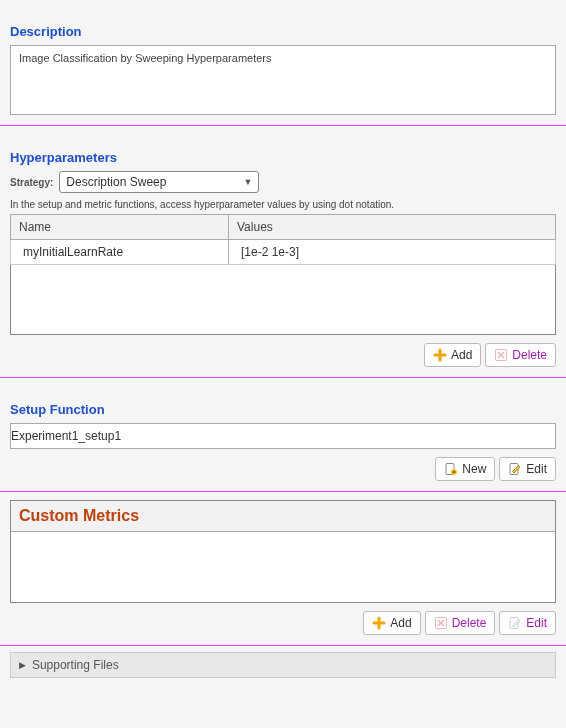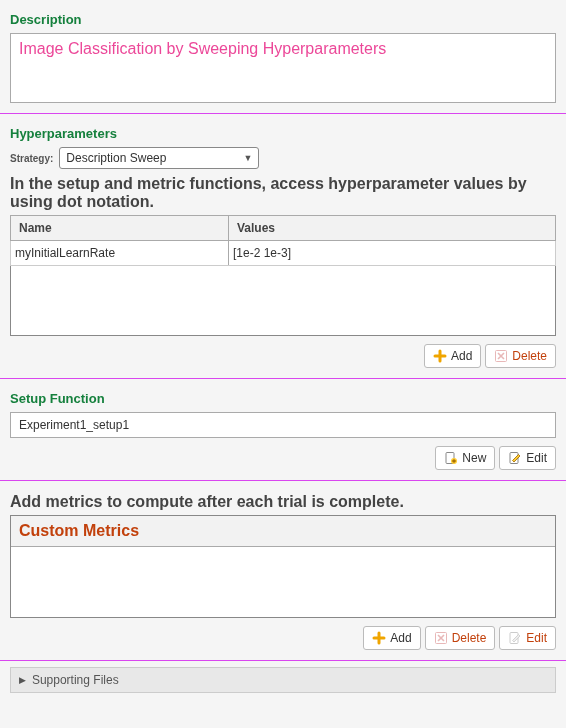--- a/index.html
+++ b/index.html
@@ -14,31 +14,31 @@
   }
   .section {
     padding: 8px 10px 10px 10px;
   }
   .section-border {
     border-top: 1px solid #d946ef;
   }
   .section-title {
     font-size: 13px;
     font-weight: bold;
-    color: #15803d;
-    margin: 4px 0 6px 0;
+    color: #1d4ed8;
+    margin: 16px 0 6px 0;
   }
   .desc-box {
     background: #fff;
     border: 1px solid #aaa;
     width: 100%;
     height: 70px;
     padding: 6px 8px;
-    font-size: 16px;
-    color: #ec4899;
+    font-size: 11px;
+    color: #404040;
   }
   .strategy-row {
     display: flex;
     align-items: center;
     gap: 6px;
     margin-bottom: 6px;
   }
   .strategy-label {
     font-size: 10px;
     font-weight: bold;
@@ -55,42 +55,41 @@
     width: 200px;
     height: 22px;
     font-size: 12px;
     color: #333;
   }
   .strategy-select .arrow {
     font-size: 9px;
     color: #555;
   }
   .hint-text {
-    font-size: 16px;
+    font-size: 10px;
     color: #444;
     margin: 4px 0 4px 0;
-    font-weight: bold;
   }
   .hp-table {
     width: 100%;
     border-collapse: collapse;
     background: #fff;
     border: 1px solid #888;
   }
   .hp-table th {
     text-align: left;
     font-size: 12px;
-    font-weight: bold;
+    font-weight: normal;
     padding: 5px 8px;
     border: 1px solid #aaa;
     background: #f2f2f2;
     color: #444;
   }
   .hp-table td {
-    padding: 5px 4px;
+    padding: 5px 12px;
     border: 1px solid #ccc;
     font-size: 12px;
     color: #333;
   }
   .hp-table td.name-col {
     border-right: 1px solid #aaa;
   }
   .hp-spacer {
     background: #fff;
     border-left: 1px solid #888;
@@ -110,33 +109,33 @@
     gap: 4px;
     background: #fff;
     border: 1px solid #bbb;
     border-radius: 3px;
     padding: 3px 8px;
     font-size: 12px;
     color: #333;
     height: 24px;
   }
   .btn.disabled {
-    color: #c2410c;
+    color: #a21caf;
   }
   .btn .icon {
     width: 14px;
     height: 14px;
     display: flex;
     align-items: center;
     justify-content: center;
   }
   .input-row {
     background: #fff;
     border: 1px solid #aaa;
-    padding: 5px 8px;
+    padding: 5px 0;
     font-size: 12px;
     color: #333;
     height: 26px;
   }
   .cm-table {
     width: 100%;
     border: 1px solid #888;
     background: #fff;
   }
   .cm-header {
@@ -246,21 +245,20 @@
             <rect x="2" y="1.5" width="8" height="11" rx="1" fill="none" stroke="#888" stroke-width="1"></rect>
             <path d="M6 11 L12 5 L10.5 3.5 L4.5 9.5 Z" fill="#fc3" stroke="#a06a00" stroke-width="0.8"></path>
           </svg>
       </span>
       <span>Edit</span>
     </div>
   </div>
 </div>
 
 <div class="section section-border">
-  <div class="hint-text">Add metrics to compute after each trial is complete.</div>
   <div class="cm-table">
     <div class="cm-header">Custom Metrics</div>
     <div class="cm-body"></div>
   </div>
   <div class="btn-row">
     <div class="btn">
       <span class="icon">
         <svg width="14" height="14" viewBox="0 0 14 14">
             <path d="M7 2 L7 12 M2 7 L12 7" stroke="#f0a500" stroke-width="3" stroke-linecap="round"></path>
           </svg>

